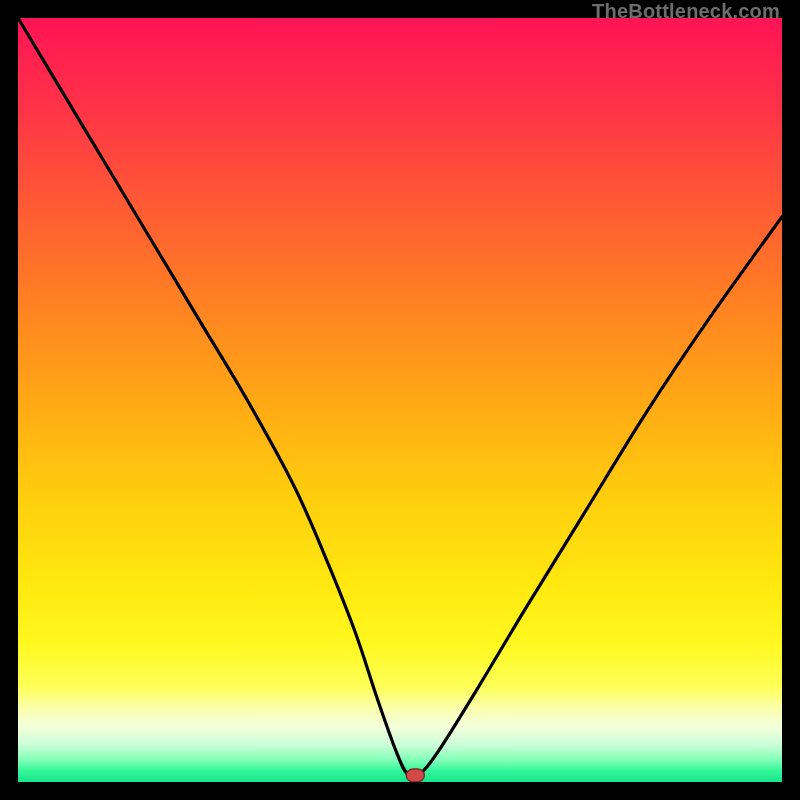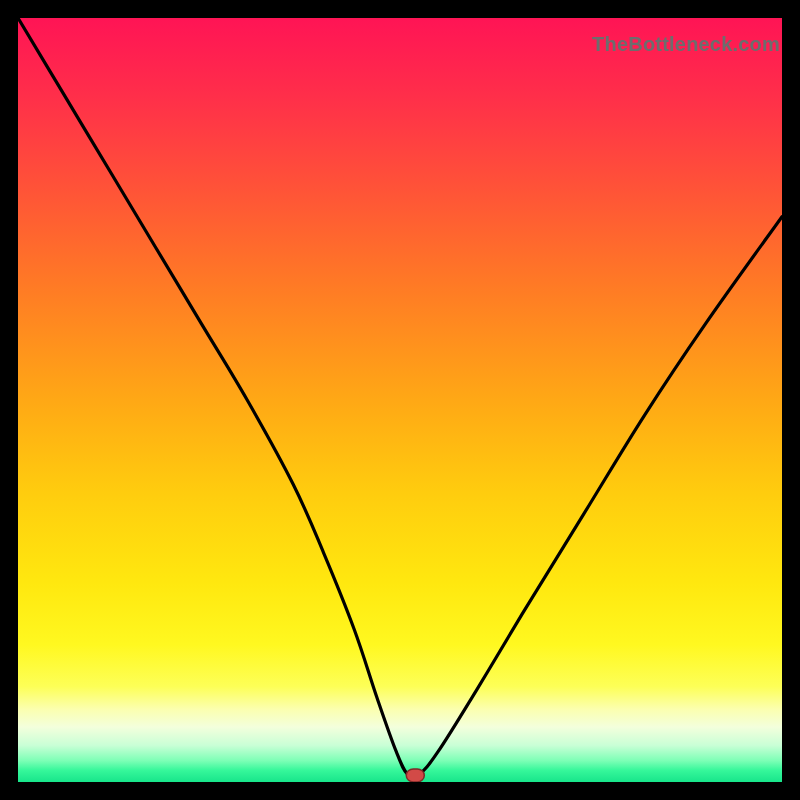--- a/index.html
+++ b/index.html
@@ -26,21 +26,20 @@
   }
   .watermark {
     position: absolute;
     top: 0px;
     right: 20px;
     font-family: Arial, Helvetica, sans-serif;
     font-size: 20px;
     font-weight: 600;
     color: #6d6d6d;
     letter-spacing: 0.2px;
-    margin-top: 33px;
   }
   svg { display: block; }
 </style>
 </head>
 <body>
 
 <div class="frame">
   <div class="plot">
     <svg viewBox="0 0 764 764" width="764" height="764">
       <defs>

